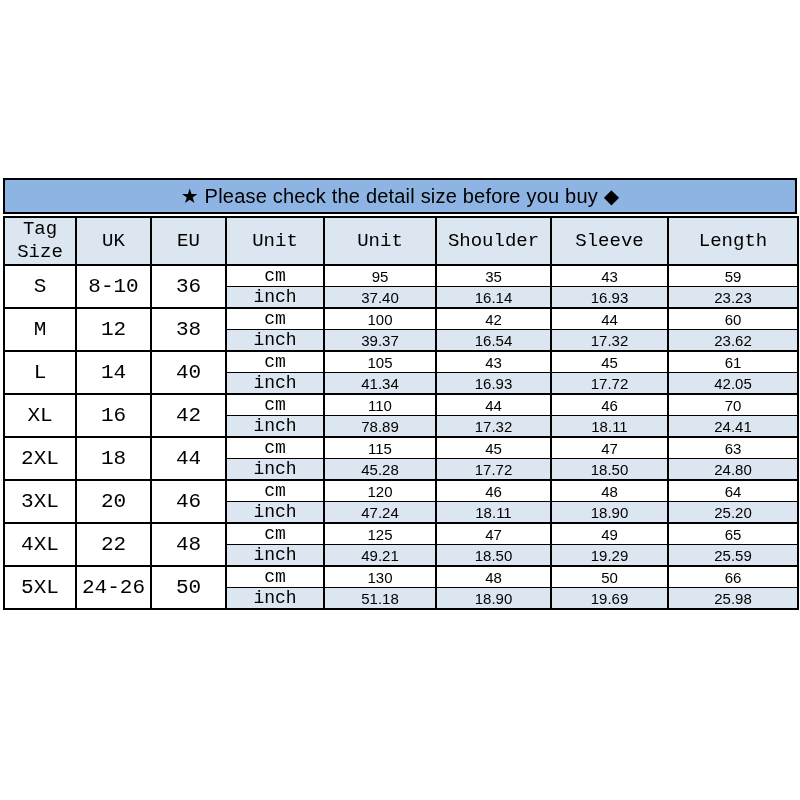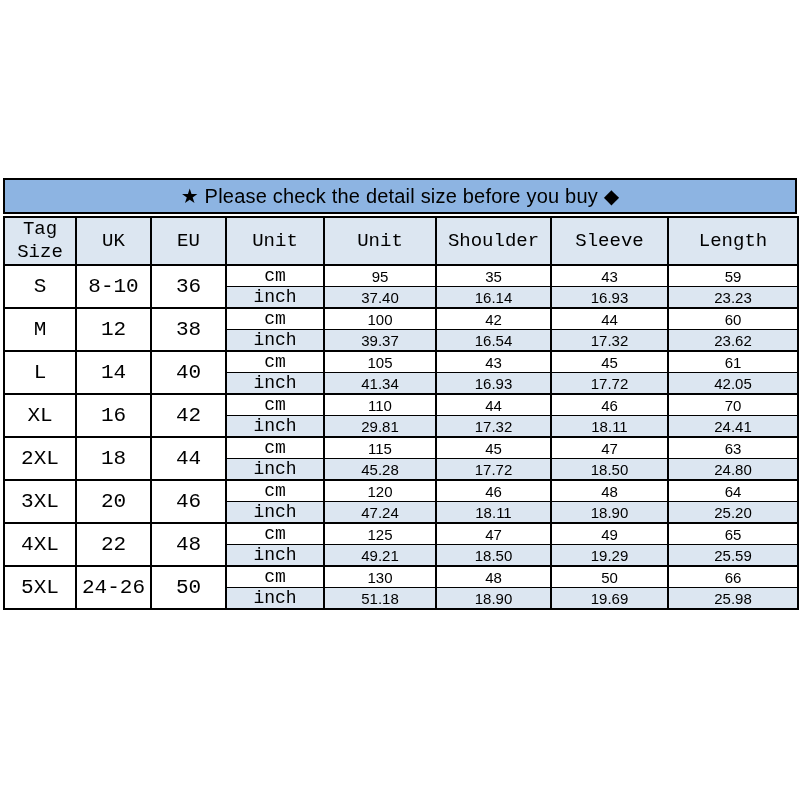--- a/index.html
+++ b/index.html
@@ -171,21 +171,21 @@
     <td class="tag" rowspan="2">16</td>
     <td class="tag" rowspan="2">42</td>
     <td class="unit">cm</td>
     <td class="num">110</td>
     <td class="num">44</td>
     <td class="num">46</td>
     <td class="num">70</td>
   </tr>
   <tr class="inch-row">
     <td class="unit">inch</td>
-    <td class="num">29.81</td>
+    <td class="num">78.89</td>
     <td class="num">17.32</td>
     <td class="num">18.11</td>
     <td class="num">24.41</td>
   </tr>
 
   <tr class="cm-row">
     <td class="tag" rowspan="2">2XL</td>
     <td class="tag" rowspan="2">18</td>
     <td class="tag" rowspan="2">44</td>
     <td class="unit">cm</td>

